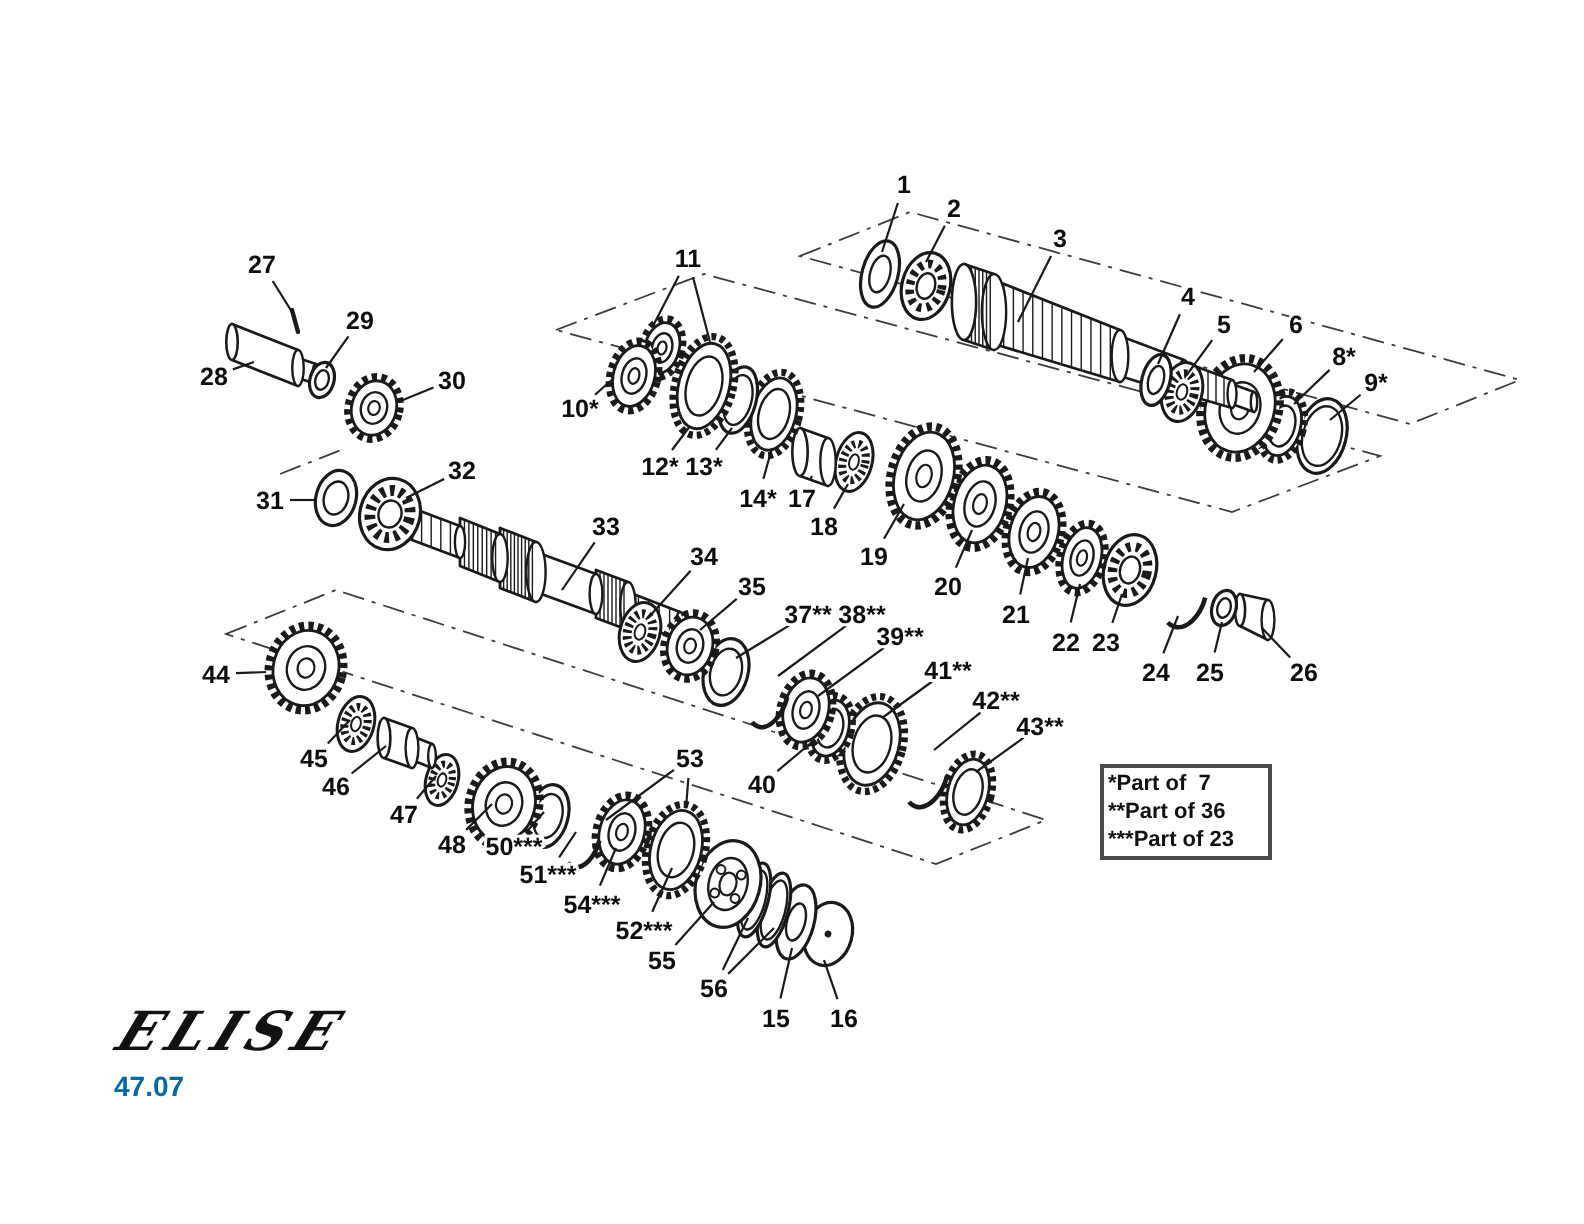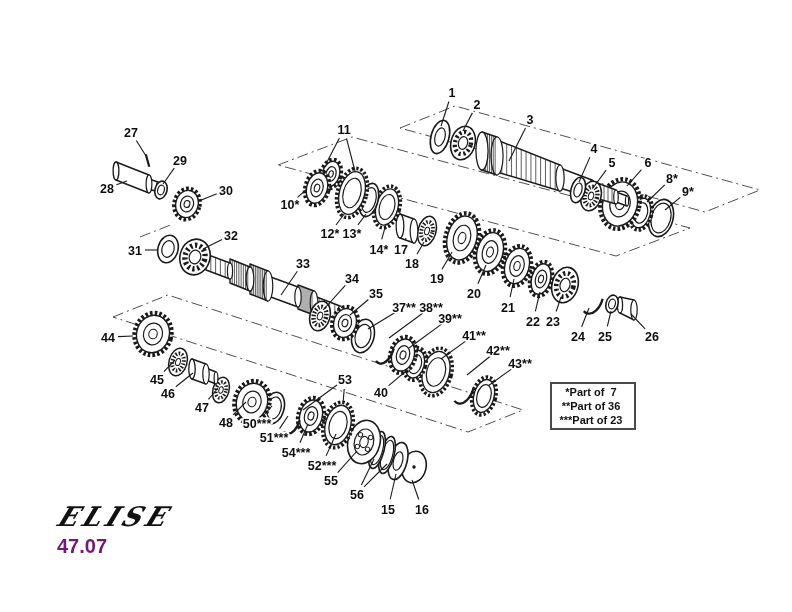--- a/index.html
+++ b/index.html
@@ -1,27 +1,27 @@
 <!DOCTYPE html>
 <html><head>
 <meta charset="utf-8">
 <style>
   html,body{margin:0;padding:0;background:#fff;}
   .page{position:relative;width:792px;height:612px;background:#ffffff;overflow:hidden;
         font-family:"Liberation Sans",sans-serif;}
   .diagram-svg{position:absolute;left:0;top:0;}
   .legend-box{position:absolute;left:550px;top:382px;width:86px;height:48px;
 sborder:2px solid #4a4a4a;border:2px solid #4a4a4a;background:#fff;
-      display:flex;flex-direction:column;justify-content:center;align-items:center;
+      display:flex;flex-direction:column;justify-content:center;align-items:flex-start;
       padding:2px 6px 2px 2px;box-sizing:border-box;}
   .legend-line{font-size:11px;font-weight:bold;color:#111;line-height:1.3;white-space:pre;}
   .logo{position:absolute;left:60px;top:501px;font-family:"DejaVu Serif",serif;
       font-style:italic;font-weight:bold;font-size:27px;color:#111;
       transform:skewX(-22deg);letter-spacing:4px;}
-  .page-number{position:absolute;left:57px;top:535px;font-size:20px;font-weight:bold;color:#701a75;}
+  .page-number{position:absolute;left:57px;top:535px;font-size:14px;font-weight:bold;color:#0369a1;}
   text.callout{font-family:"Liberation Sans",sans-serif;font-size:12.5px;font-weight:bold;
       fill:#0d0d0d;paint-order:stroke;stroke:#ffffff;stroke-width:3px;}
   .phantom{fill:none;stroke:#3c3c3c;stroke-width:0.9;stroke-dasharray:11 4 2 4;}
 </style>
 </head>
 <body>
 
 <div class="page">
   <svg id="diagram" class="diagram-svg" width="792" height="612" viewBox="0 0 792 612">
       <path d="M400,128 L455,106 L760,190 L705,212 Z" class="phantom"></path>

